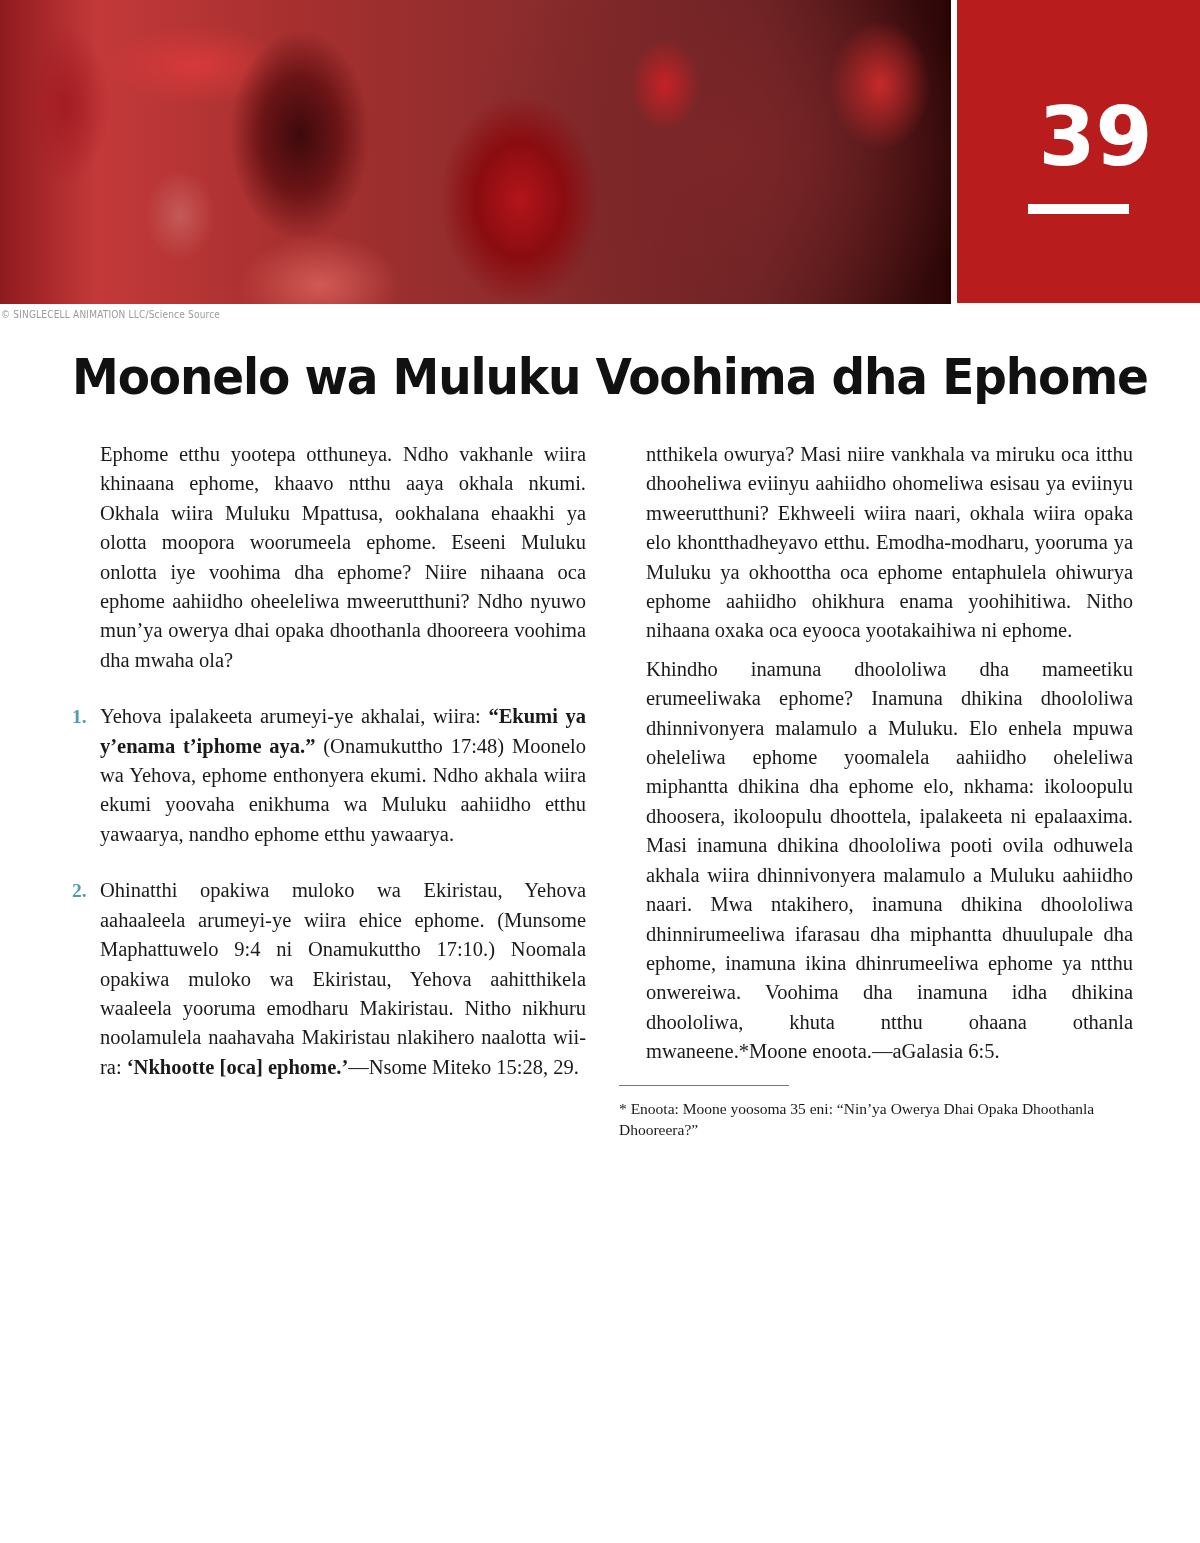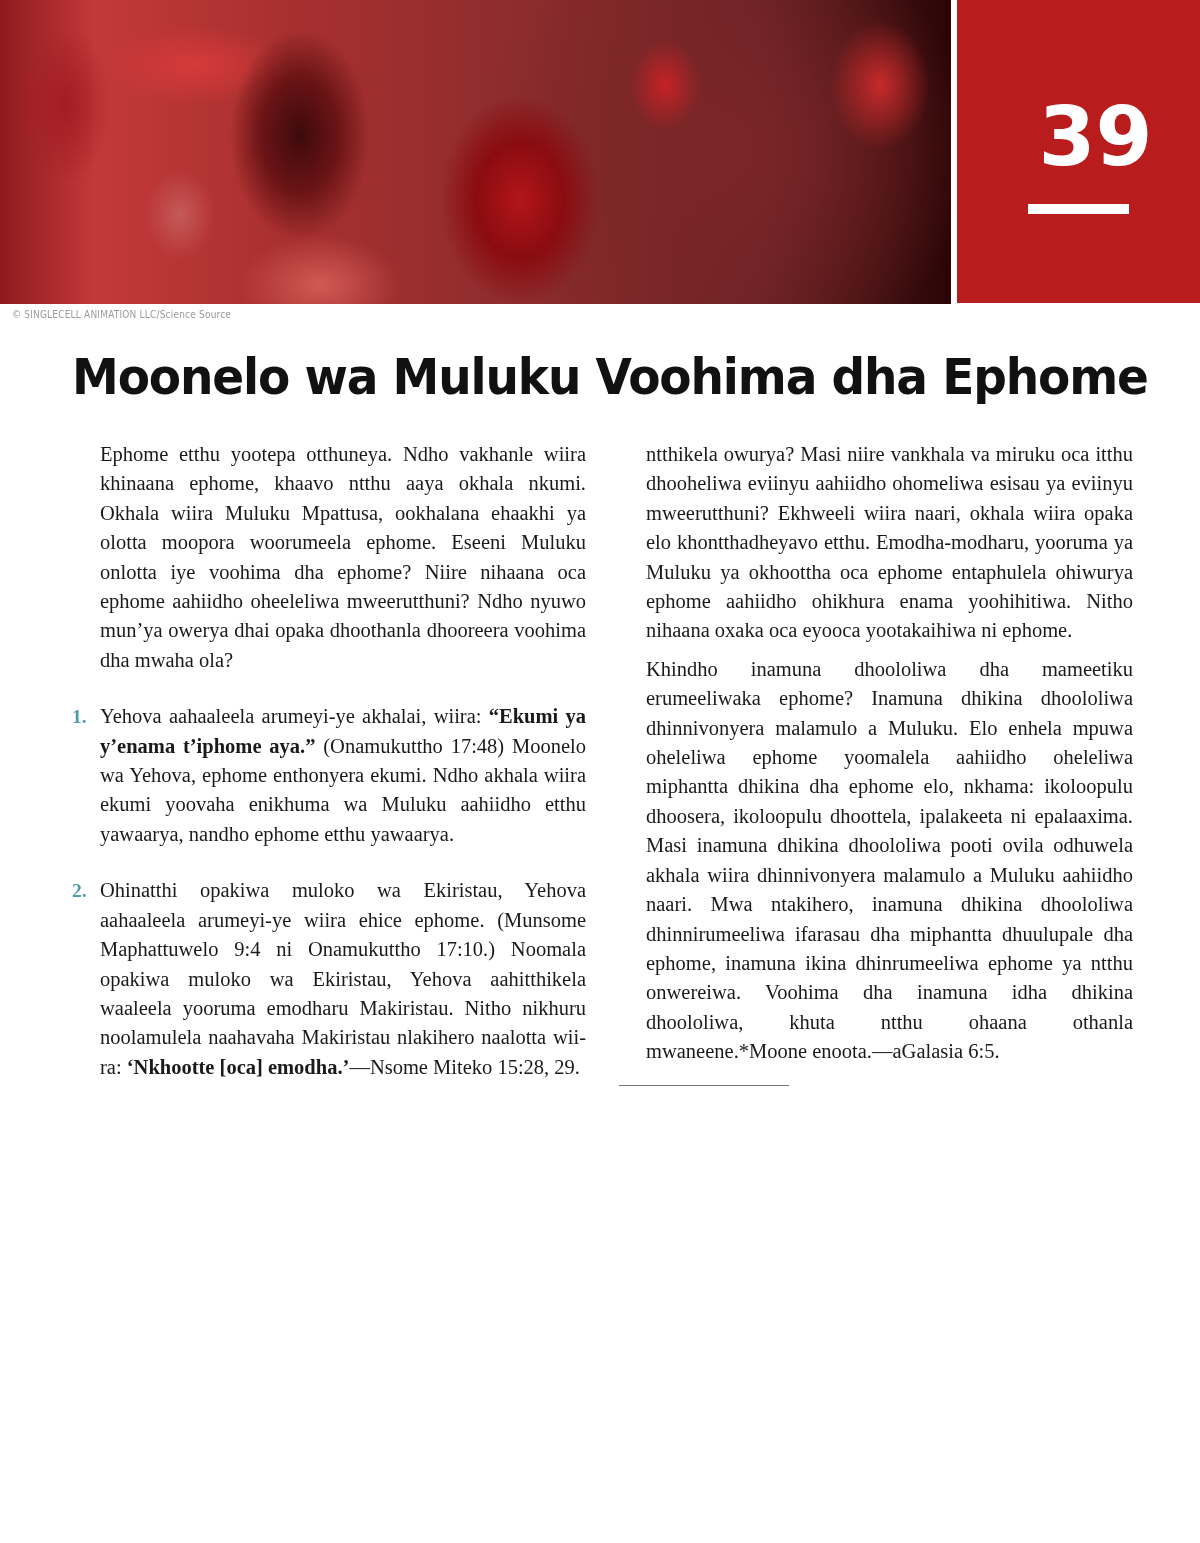--- a/index.html
+++ b/index.html
@@ -14,21 +14,21 @@
       radial-gradient(ellipse 90px 40px at 195px 65px, #d7393a 0%, rgba(200,50,50,0) 100%),
       radial-gradient(ellipse 45px 80px at 65px 105px, #a31c22 0%, rgba(163,28,34,0) 100%),
       radial-gradient(ellipse 50px 65px at 880px 85px, #c72a2b 0%, rgba(199,42,43,0) 100%),
       radial-gradient(ellipse 35px 45px at 665px 85px, #c52226 0%, rgba(197,34,38,0) 100%),
       radial-gradient(ellipse 80px 50px at 320px 285px, #d25a55 0%, rgba(210,90,85,0) 100%),
       radial-gradient(ellipse 35px 45px at 180px 215px, #c45a58 0%, rgba(196,90,88,0) 100%),
       radial-gradient(ellipse 260px 220px at 720px 150px, #7c2628 0%, rgba(124,38,40,0) 100%),
       linear-gradient(90deg, #8e1a1e 0%, #c4393a 10%, #a8302f 30%, #8d2c2d 55%, #6a2224 80%, #2a0506 100%);
   }
   .credit {
-    position: absolute; left: 12px; top: 309px; font-size: 10px; letter-spacing: 0.2px;
+    position: absolute; left: 1px; top: 309px; font-size: 10px; letter-spacing: 0.2px;
     color: #9a9a9a; font-family: "DejaVu Sans Condensed", "DejaVu Sans", sans-serif;
   }
   .badge {
     position: absolute; left: 957px; top: 0; width: 243px; height: 303px; background: #b91c1c;
   }
   .badge-number {
     position: absolute; left: 0; width: 100%; top: 96px; text-align: center;
     font-size: 82px; font-weight: bold; color: #ffffff; line-height: 1;
     padding-left: 34px; box-sizing: border-box;
   }
@@ -68,25 +68,26 @@
 <div class="badge-rule"></div>
 
 <h1 class="title">Moonelo wa Muluku Voohima dha Ephome</h1>
 
 <div class="col col-left">
   <p>Ephome etthu yootepa otthuneya. Ndho vakha­nle wiira khinaana ephome, khaavo ntthu aaya okhala nkumi. Okhala wiira Muluku Mpattusa, ookhalana ehaakhi ya olotta moopora wooru­meela ephome. Eseeni Muluku onlotta iye voohi­ma dha ephome? Niire nihaana oca ephome aa­hiidho oheeleliwa mweerutthuni? Ndho nyuwo mun’ya owerya dhai opaka dhoothanla dhoo­reera voohima dha mwaha ola?</p>
 
   <div class="question">
     <span class="qnum">1.</span>
   </div>
-  <p><span>Yehova aahaaleela arumeyi-ye akhalai, wiira: </span><b>“Ekumi ya y’enama t’iphome aya.”</b><span> (Onamuku­ttho 17:48) Moonelo wa Yehova, ephome entho­nyera ekumi. Ndho akhala wiira ekumi yoovaha enikhuma wa Muluku aahiidho etthu yawaarya, nandho ephome etthu yawaarya.</span></p>
+  <p><span>Yehova ipalakeeta arumeyi-ye akhalai, wiira: </span><b>“Ekumi ya y’enama t’iphome aya.”</b><span> (Onamuku­ttho 17:48) Moonelo wa Yehova, ephome entho­nyera ekumi. Ndho akhala wiira ekumi yoovaha enikhuma wa Muluku aahiidho etthu yawaarya, nandho ephome etthu yawaarya.</span></p>
 
   <div class="question">
     <span class="qnum">2.</span>
   </div>
-  <p><span>Ohinatthi opakiwa muloko wa Ekiristau, Yeho­va aahaaleela arumeyi-ye wiira ehice ephome. (Munsome Maphattuwelo 9:4 ni Onamukuttho 17:10.) Noomala opakiwa muloko wa Ekiristau, Yehova aahitthikela waaleela yooruma emodha­ru Makiristau. Nitho nikhuru noolamulela naahavaha Makiristau nlakihero naalotta wii­ra: </span><b>‘Nkhootte [oca] emodha.’</b><span>—Nsome Miteko 15:28, 29.</span></p>
+  <p><span>Ohinatthi opakiwa muloko wa Ekiristau, Yeho­va aahaaleela arumeyi-ye wiira ehice ephome. (Munsome Maphattuwelo 9:4 ni Onamukuttho 17:10.) Noomala opakiwa muloko wa Ekiristau, Yehova aahitthikela waaleela yooruma emodha­ru Makiristau. Nitho nikhuru noolamulela naahavaha Makiristau nlakihero naalotta wii­ra: </span><b>‘Nkhootte [oca] ephome.’</b><span>—Nsome Miteko 15:28, 29.</span></p>
 </div>
 
 <div class="col col-right">
   <p>ntthikela owurya? Masi niire vankhala va miruku oca itthu dhooheliwa eviinyu aahiidho ohome­liwa esisau ya eviinyu mweerutthuni? Ekhwee­li wiira naari, okhala wiira opaka elo khonttha­dheyavo etthu. Emodha-modharu, yooruma ya Muluku ya okhoottha oca ephome entaphule­la ohiwurya ephome aahiidho ohikhura enama yoohihitiwa. Nitho nihaana oxaka oca eyooca yootakaihiwa ni ephome.</p>
   <p>Khindho inamuna dhoololiwa dha mameetiku erumeeliwaka ephome? Inamuna dhikina dhoo­loliwa dhinnivonyera malamulo a Muluku. Elo enhela mpuwa oheleliwa ephome yoomalela aa­hiidho oheleliwa miphantta dhikina dha ephome elo, nkhama: ikoloopulu dhoosera, ikoloopulu dhoottela, ipalakeeta ni epalaaxima. Masi ina­muna dhikina dhoololiwa pooti ovila odhuwela akhala wiira dhinnivonyera malamulo a Muluku aahiidho naari. Mwa ntakihero, inamuna dhiki­na dhoololiwa dhinnirumeeliwa ifarasau dha mi­phantta dhuulupale dha ephome, inamuna iki­na dhinrumeeliwa ephome ya ntthu onwereiwa. Voohima dha inamuna idha dhikina dhoololiwa, khuta ntthu ohaana othanla mwaneene.*Moone enoota.—aGalasia 6:5.</p>
   <div class="fn-rule"></div>
+  <div class="footnote">* Enoota: Moone yoosoma 35 eni: “Nin’ya Owerya Dhai Opaka Dhoothanla Dhooreera?”</div>
 </div>
 
 </body></html>

